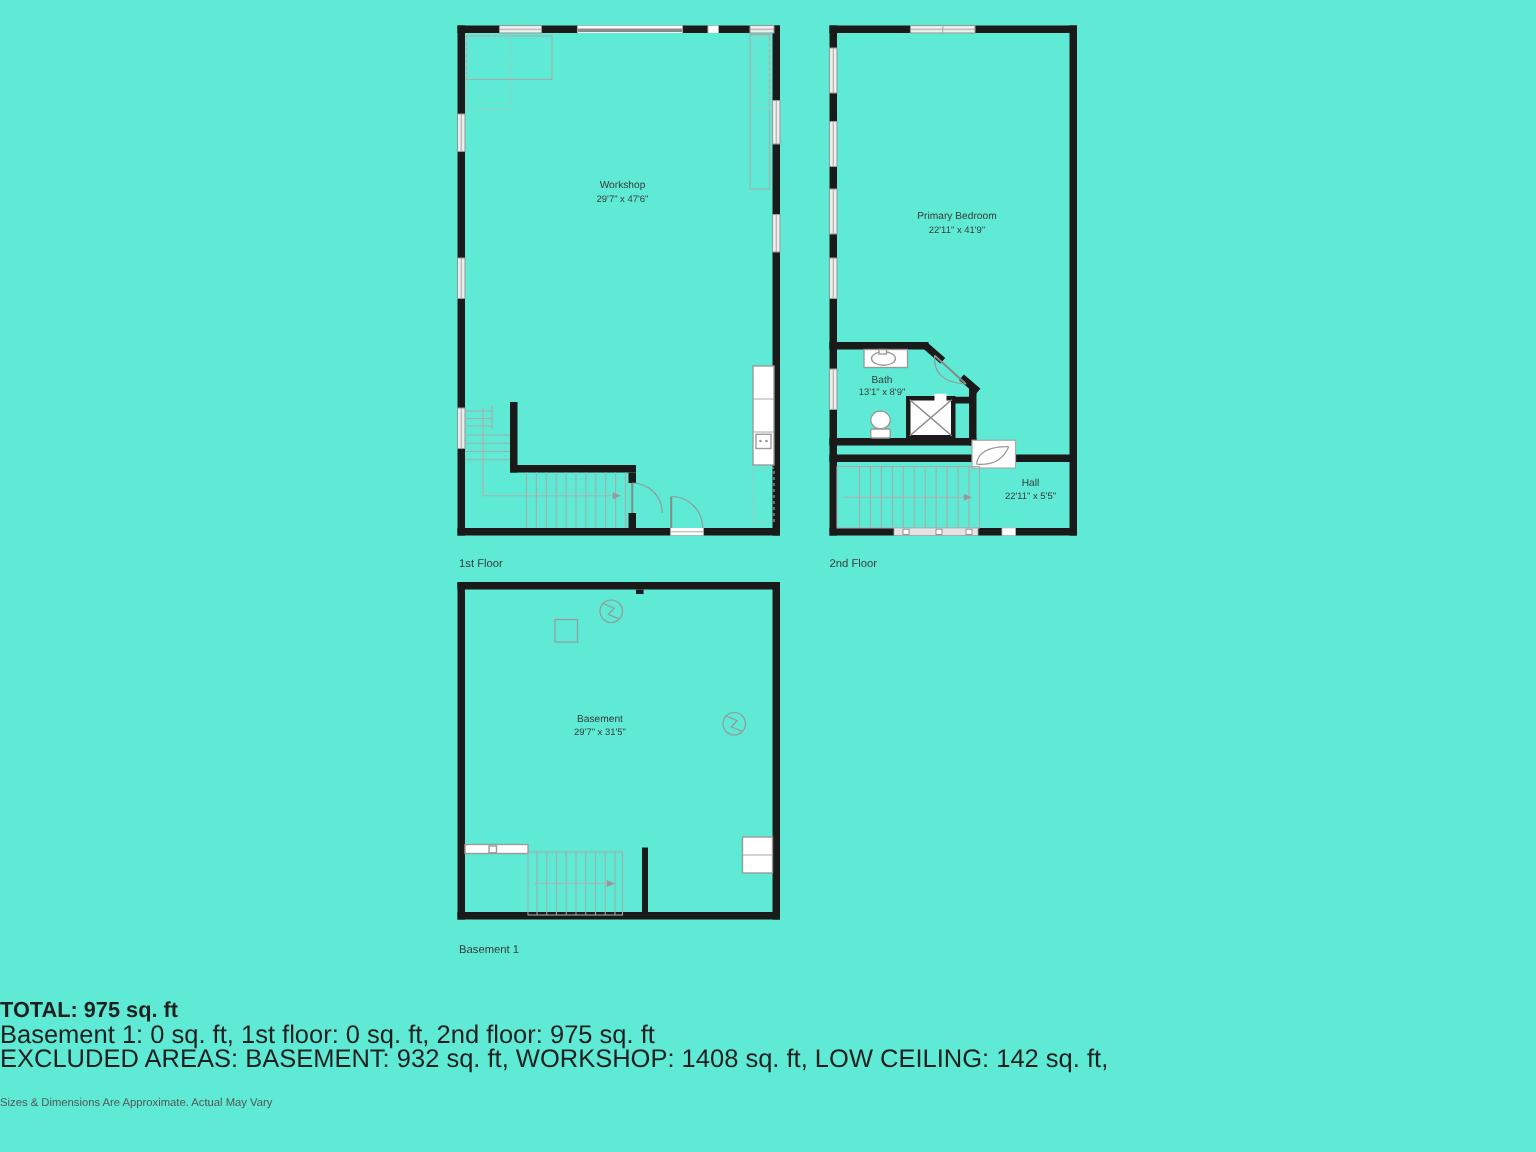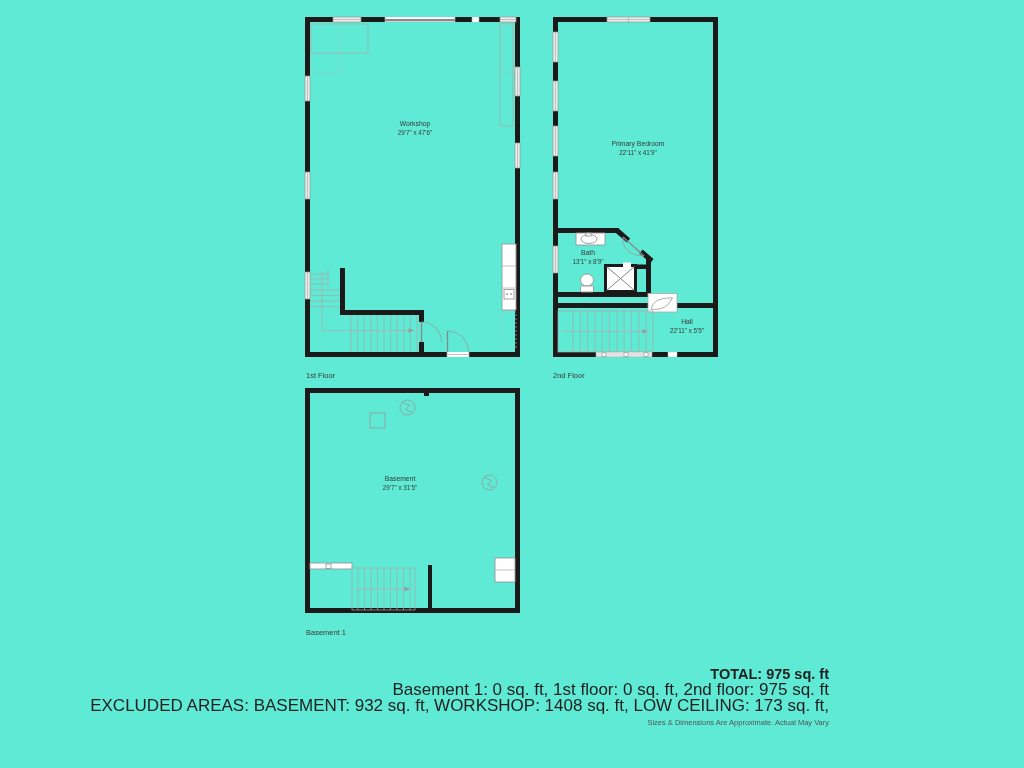--- a/index.html
+++ b/index.html
@@ -13,24 +13,24 @@
   .wall{fill:#1a1a1a;}
   .win{fill:#ededed;stroke:#999;stroke-width:0.7;}
   .thin{stroke:#999;stroke-width:0.8;fill:none;}
   .thinner{stroke:#aaa;stroke-width:0.7;fill:none;}
   .dash{stroke:#bbb;stroke-width:0.7;fill:none;stroke-dasharray:2 2;}
   .fixture{fill:#fff;stroke:#999;stroke-width:0.9;}
   .treads{stroke:#aaa;stroke-width:0.7;fill:none;}
   .guide{stroke:#b0b0b0;stroke-width:0.8;fill:none;}
   .doorarc{stroke:#999;stroke-width:0.8;fill:none;}
   .doorleaf{stroke:#888;stroke-width:1.3;fill:none;}
-  .summary{position:absolute;top:666px;left:17px;width:812px;text-align:right;color:#1f1f1f;}
+  .summary{position:absolute;top:666px;left:0;width:812px;text-align:left;color:#1f1f1f;}
   .summary-total{font-size:14.5px;font-weight:bold;line-height:16px;}
   .summary-line{font-size:17px;line-height:16px;}
-  .summary-disclaimer{font-size:7.5px;color:#555;margin-top:4px;}
+  .summary-disclaimer{font-size:7.5px;color:#555;margin-top:16px;}
 </style>
 </head>
 <body>
 
 <div id="stage">
 
 <svg width="1024" height="660" viewBox="0 0 1024 660">
 
   <g>
     <g>
@@ -246,17 +246,17 @@
 
     <text class="room-name" x="400" y="481">Basement</text>
     <text class="room-dims" x="400" y="490">29'7" x 31'5"</text>
     <text class="floor-label" x="306" y="635">Basement 1</text>
   </g>
 </svg>
 
   <div class="summary">
     <div class="summary-total">TOTAL: 975 sq. ft</div>
     <div class="summary-line">Basement 1: 0 sq. ft, 1st floor: 0 sq. ft, 2nd floor: 975 sq. ft</div>
-    <div class="summary-line">EXCLUDED AREAS: BASEMENT: 932 sq. ft, WORKSHOP: 1408 sq. ft, LOW CEILING: 173 sq. ft,</div>
+    <div class="summary-line">EXCLUDED AREAS: BASEMENT: 932 sq. ft, WORKSHOP: 1408 sq. ft, LOW CEILING: 142 sq. ft,</div>
     <div class="summary-disclaimer">Sizes &amp; Dimensions Are Approximate. Actual May Vary</div>
   </div>
 
 </div>
 
 </body></html>

